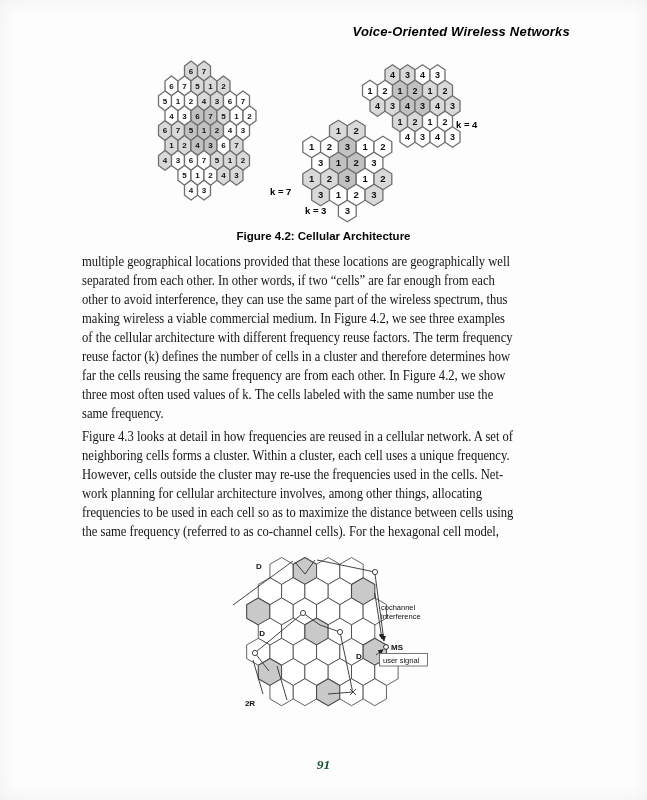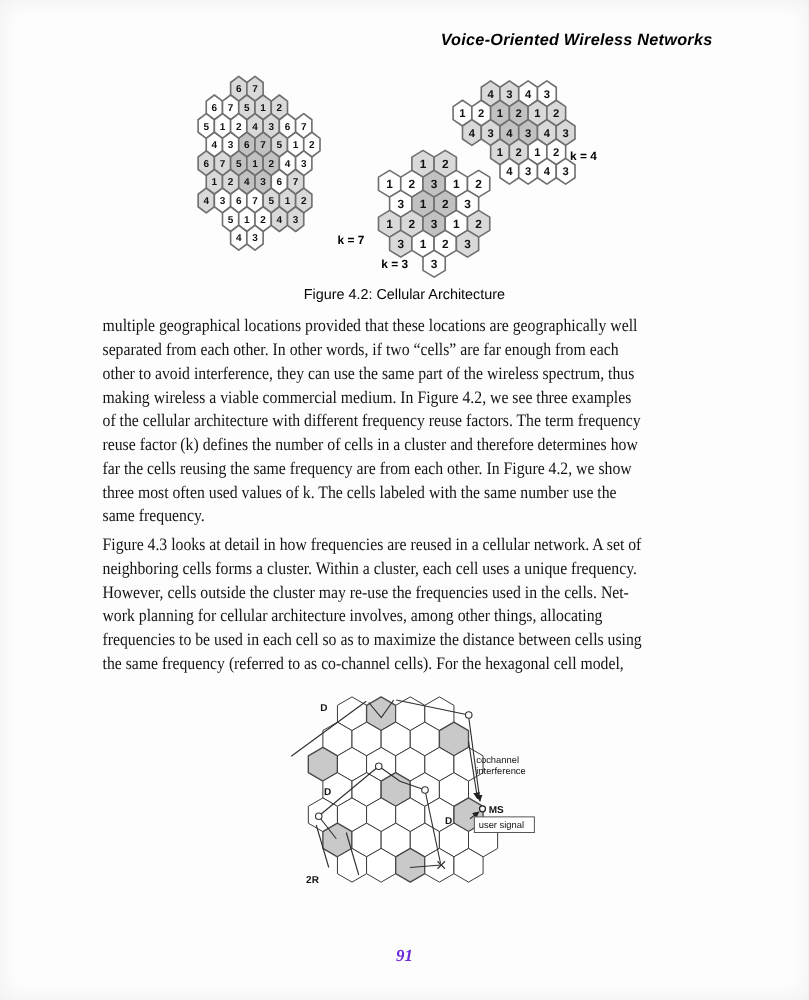--- a/index.html
+++ b/index.html
@@ -13,36 +13,36 @@
     position:absolute;top:24px;right:77px;
     font-family:"Liberation Sans",sans-serif;
     font-weight:bold;font-style:italic;font-size:13px;color:#000;
     letter-spacing:.2px;
   }
   .fig{position:absolute;}
   #fig42{left:150px;top:55px;}
   #fig43{left:225px;top:548px;}
   .caption{
     position:absolute;left:0;width:647px;text-align:center;
-    font-family:"Liberation Sans",sans-serif;font-weight:normal;
+    font-family:"Liberation Sans",sans-serif;font-weight:bold;
     font-size:11.5px;color:#050505;
   }
   #caption42{top:230px;}
   #caption43{top:731px;}
   .bodytext{
     position:absolute;left:82px;top:252px;width:560px;
     font-size:14px;line-height:19px;color:#141414;
     transform:scaleX(0.9);transform-origin:0 0;
   }
   .bodytext .para{margin:0 0 4px 0;}
   .bodytext .line{white-space:nowrap;}
   .page-number{
     position:absolute;left:0;top:757px;width:647px;text-align:center;
     font-family:"Liberation Serif",serif;font-weight:bold;font-style:italic;
-    font-size:13.5px;color:#6d28d9;
+    font-size:13.5px;color:#14532d;
   }
 </style>
 </head>
 <body>
 
 <div class="page">
 
   <div class="running-header">Voice-Oriented Wireless Networks</div>
 
   <svg id="fig42" class="fig" width="360" height="176">

